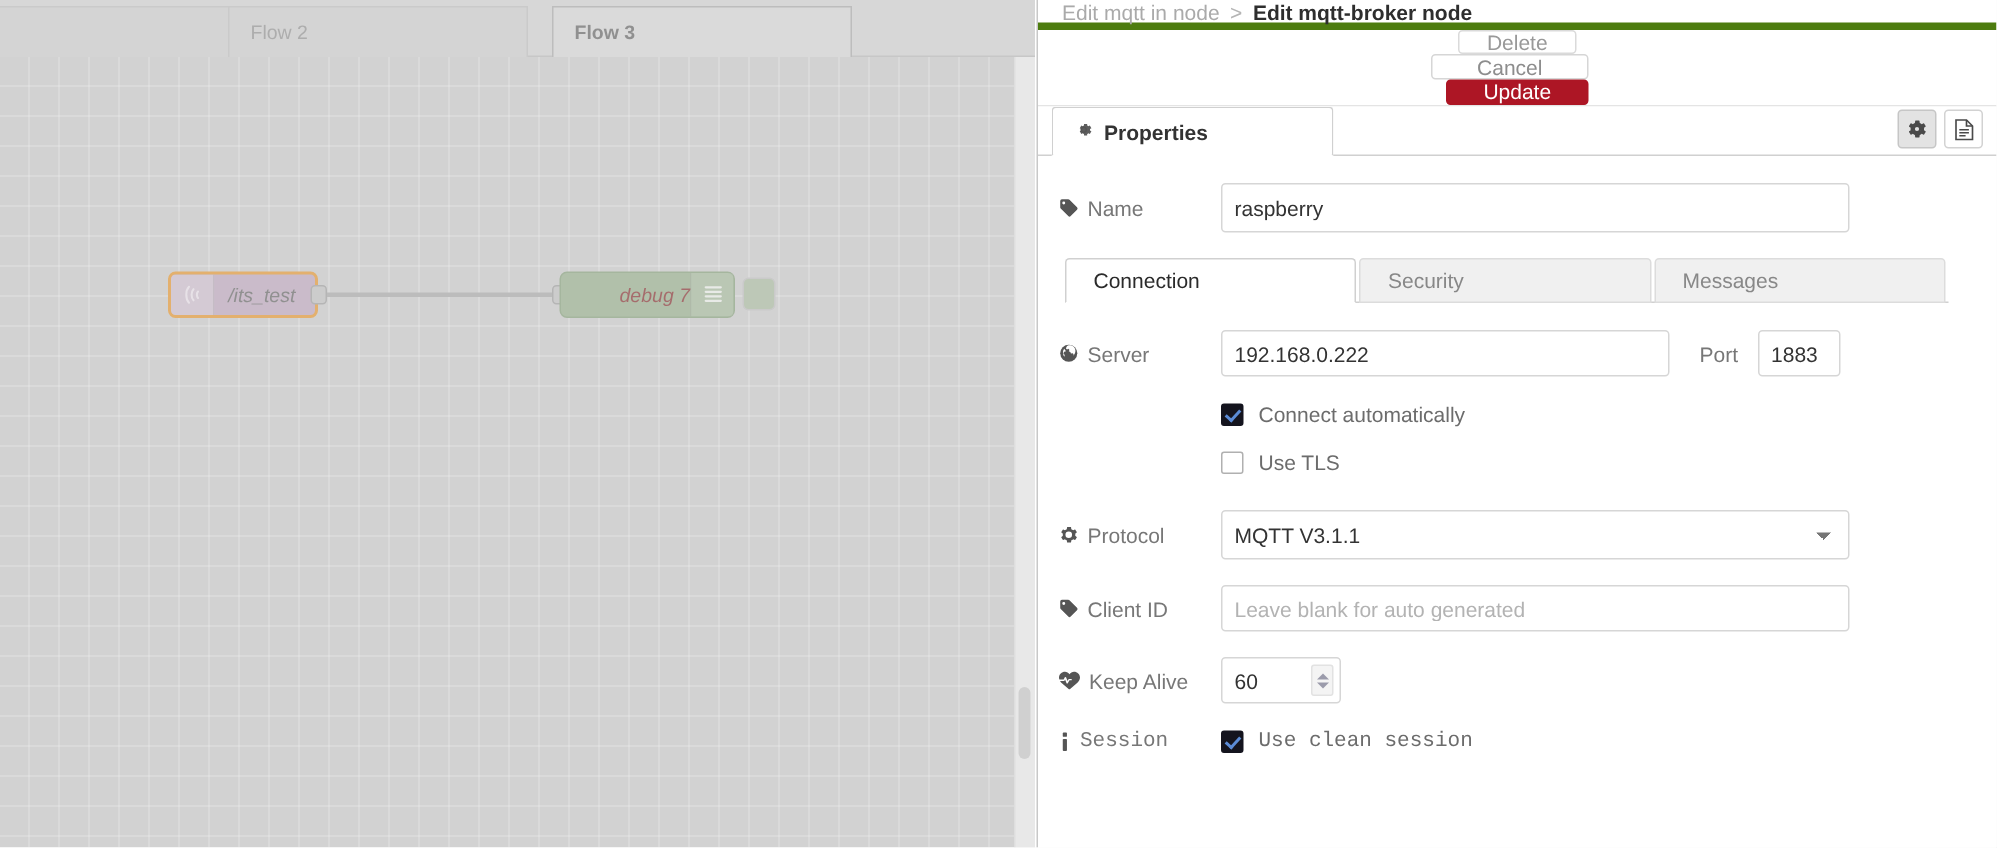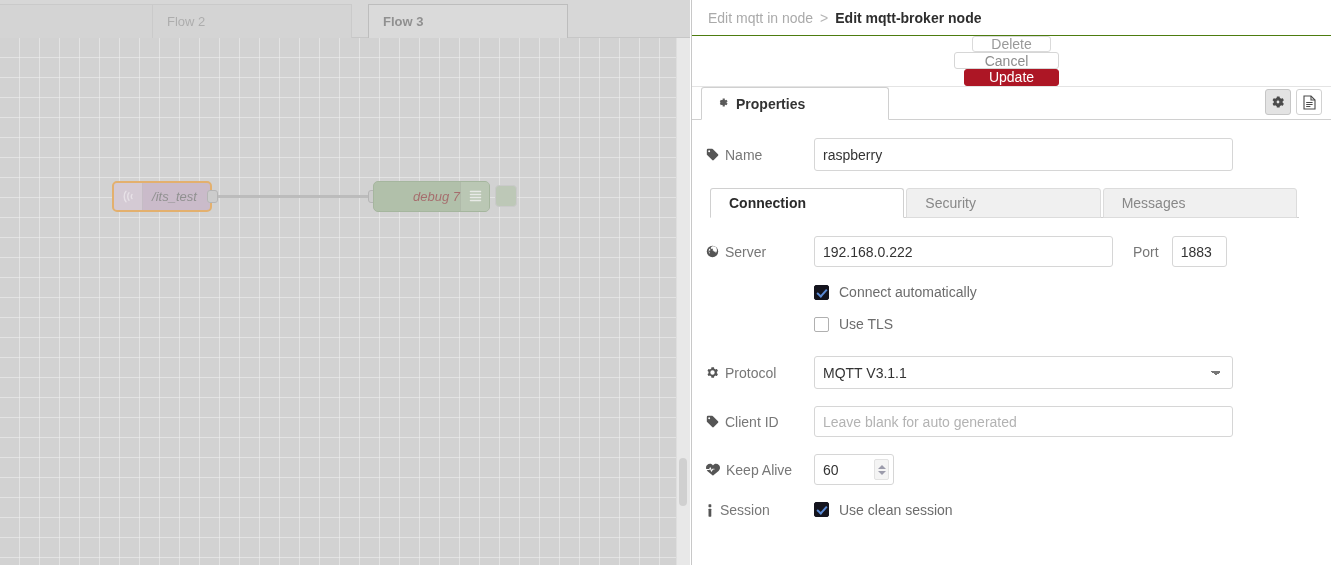--- a/index.html
+++ b/index.html
@@ -141,26 +141,26 @@
 
   
   #dialog {
     position: absolute; left: 691px; top: 0;
     width: 640px; height: 565px;
     background: #fff;
     border-left: 1px solid #c8c8c8;
     display: flex; flex-direction: column;
   }
   #breadcrumb {
-    height: 36px;
+    height: 20px;
     display: flex; align-items: center;
     padding: 0 16px;
     font-size: 14px;
     color: #aaa;
-    border-bottom: 1px solid #4d7c0f;
+    border-bottom: 5px solid #4d7c0f;
   }
   #breadcrumb .bc-sep { margin: 0 7px; color: #b5b5b5; }
   #breadcrumb .bc-current { color: #2e2e2e; font-weight: bold; }
 
   #button-row {
     height: 51px;
     display: flex; align-items: center;
     padding: 0 14px;
     border-bottom: 1px solid #e4e4e4;
     background: #fff;
@@ -286,21 +286,21 @@
     color: #888;
     background: #f0f0f0;
     border: 1px solid #dcdcdc;
     border-radius: 3px 3px 0 0;
     margin-right: 2px;
     margin-bottom: -1px;
   }
   .inner-tab.active {
     background: #fff;
     color: #2b2b2b;
-    font-weight: bold;
+    font-weight: normal;
     border-color: #d0d0d0;
     border-bottom-color: #fff;
   }
   #inner-body { margin-top: 18px; }
 
   
   .cb-row {
     display: flex; align-items: center;
     margin-bottom: 16px;
     padding-left: 108px;
@@ -341,21 +341,21 @@
     gap: 2px;
   }
   .spin-up, .spin-dn {
     width: 0; height: 0;
     border-left: 4px solid transparent;
     border-right: 4px solid transparent;
   }
   .spin-up { border-bottom: 4px solid #9b9bab; }
   .spin-dn { border-top: 4px solid #9b9bab; }
 
-  .session-row { display: flex; align-items: flex-start; }
+  .session-row { display: flex; align-items: flex-end; font-family: Liberation Mono, monospace; }
   .session-row .cbox { margin-left: 0; }
 </style>
 </head>
 <body>
 
 <div id="app">
 
   <div id="workspace">
 
     <div id="tabbar">

